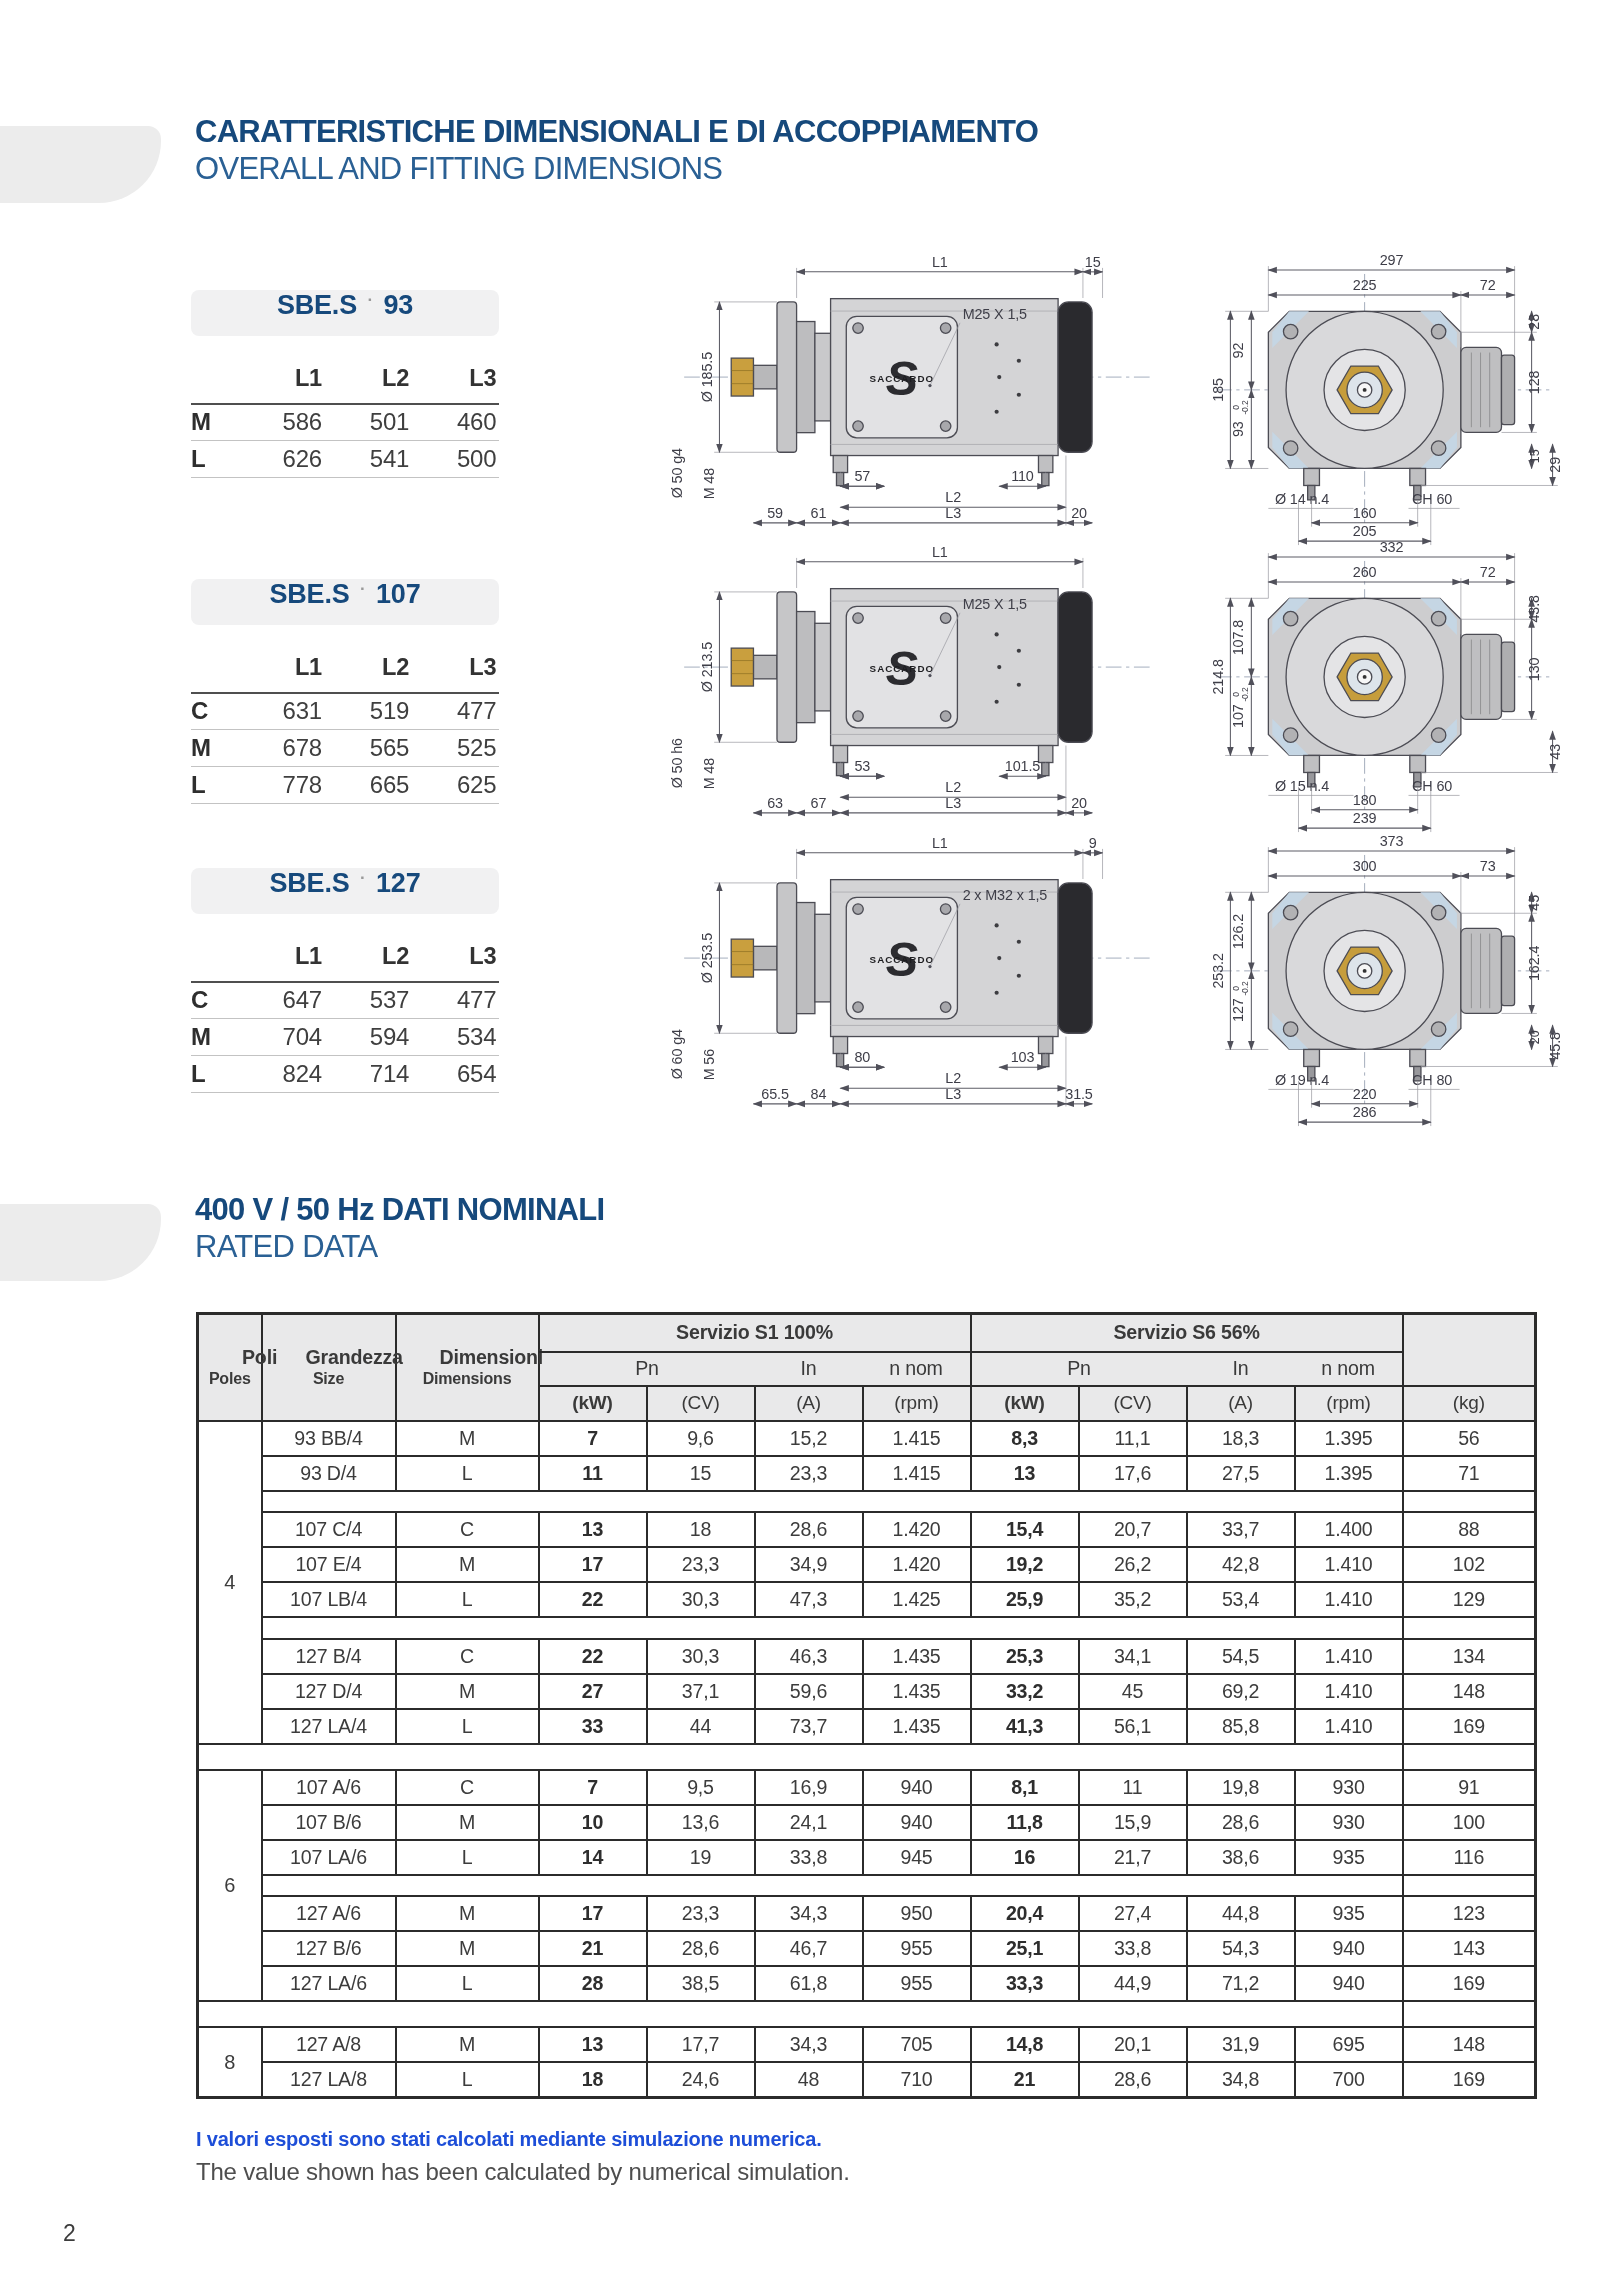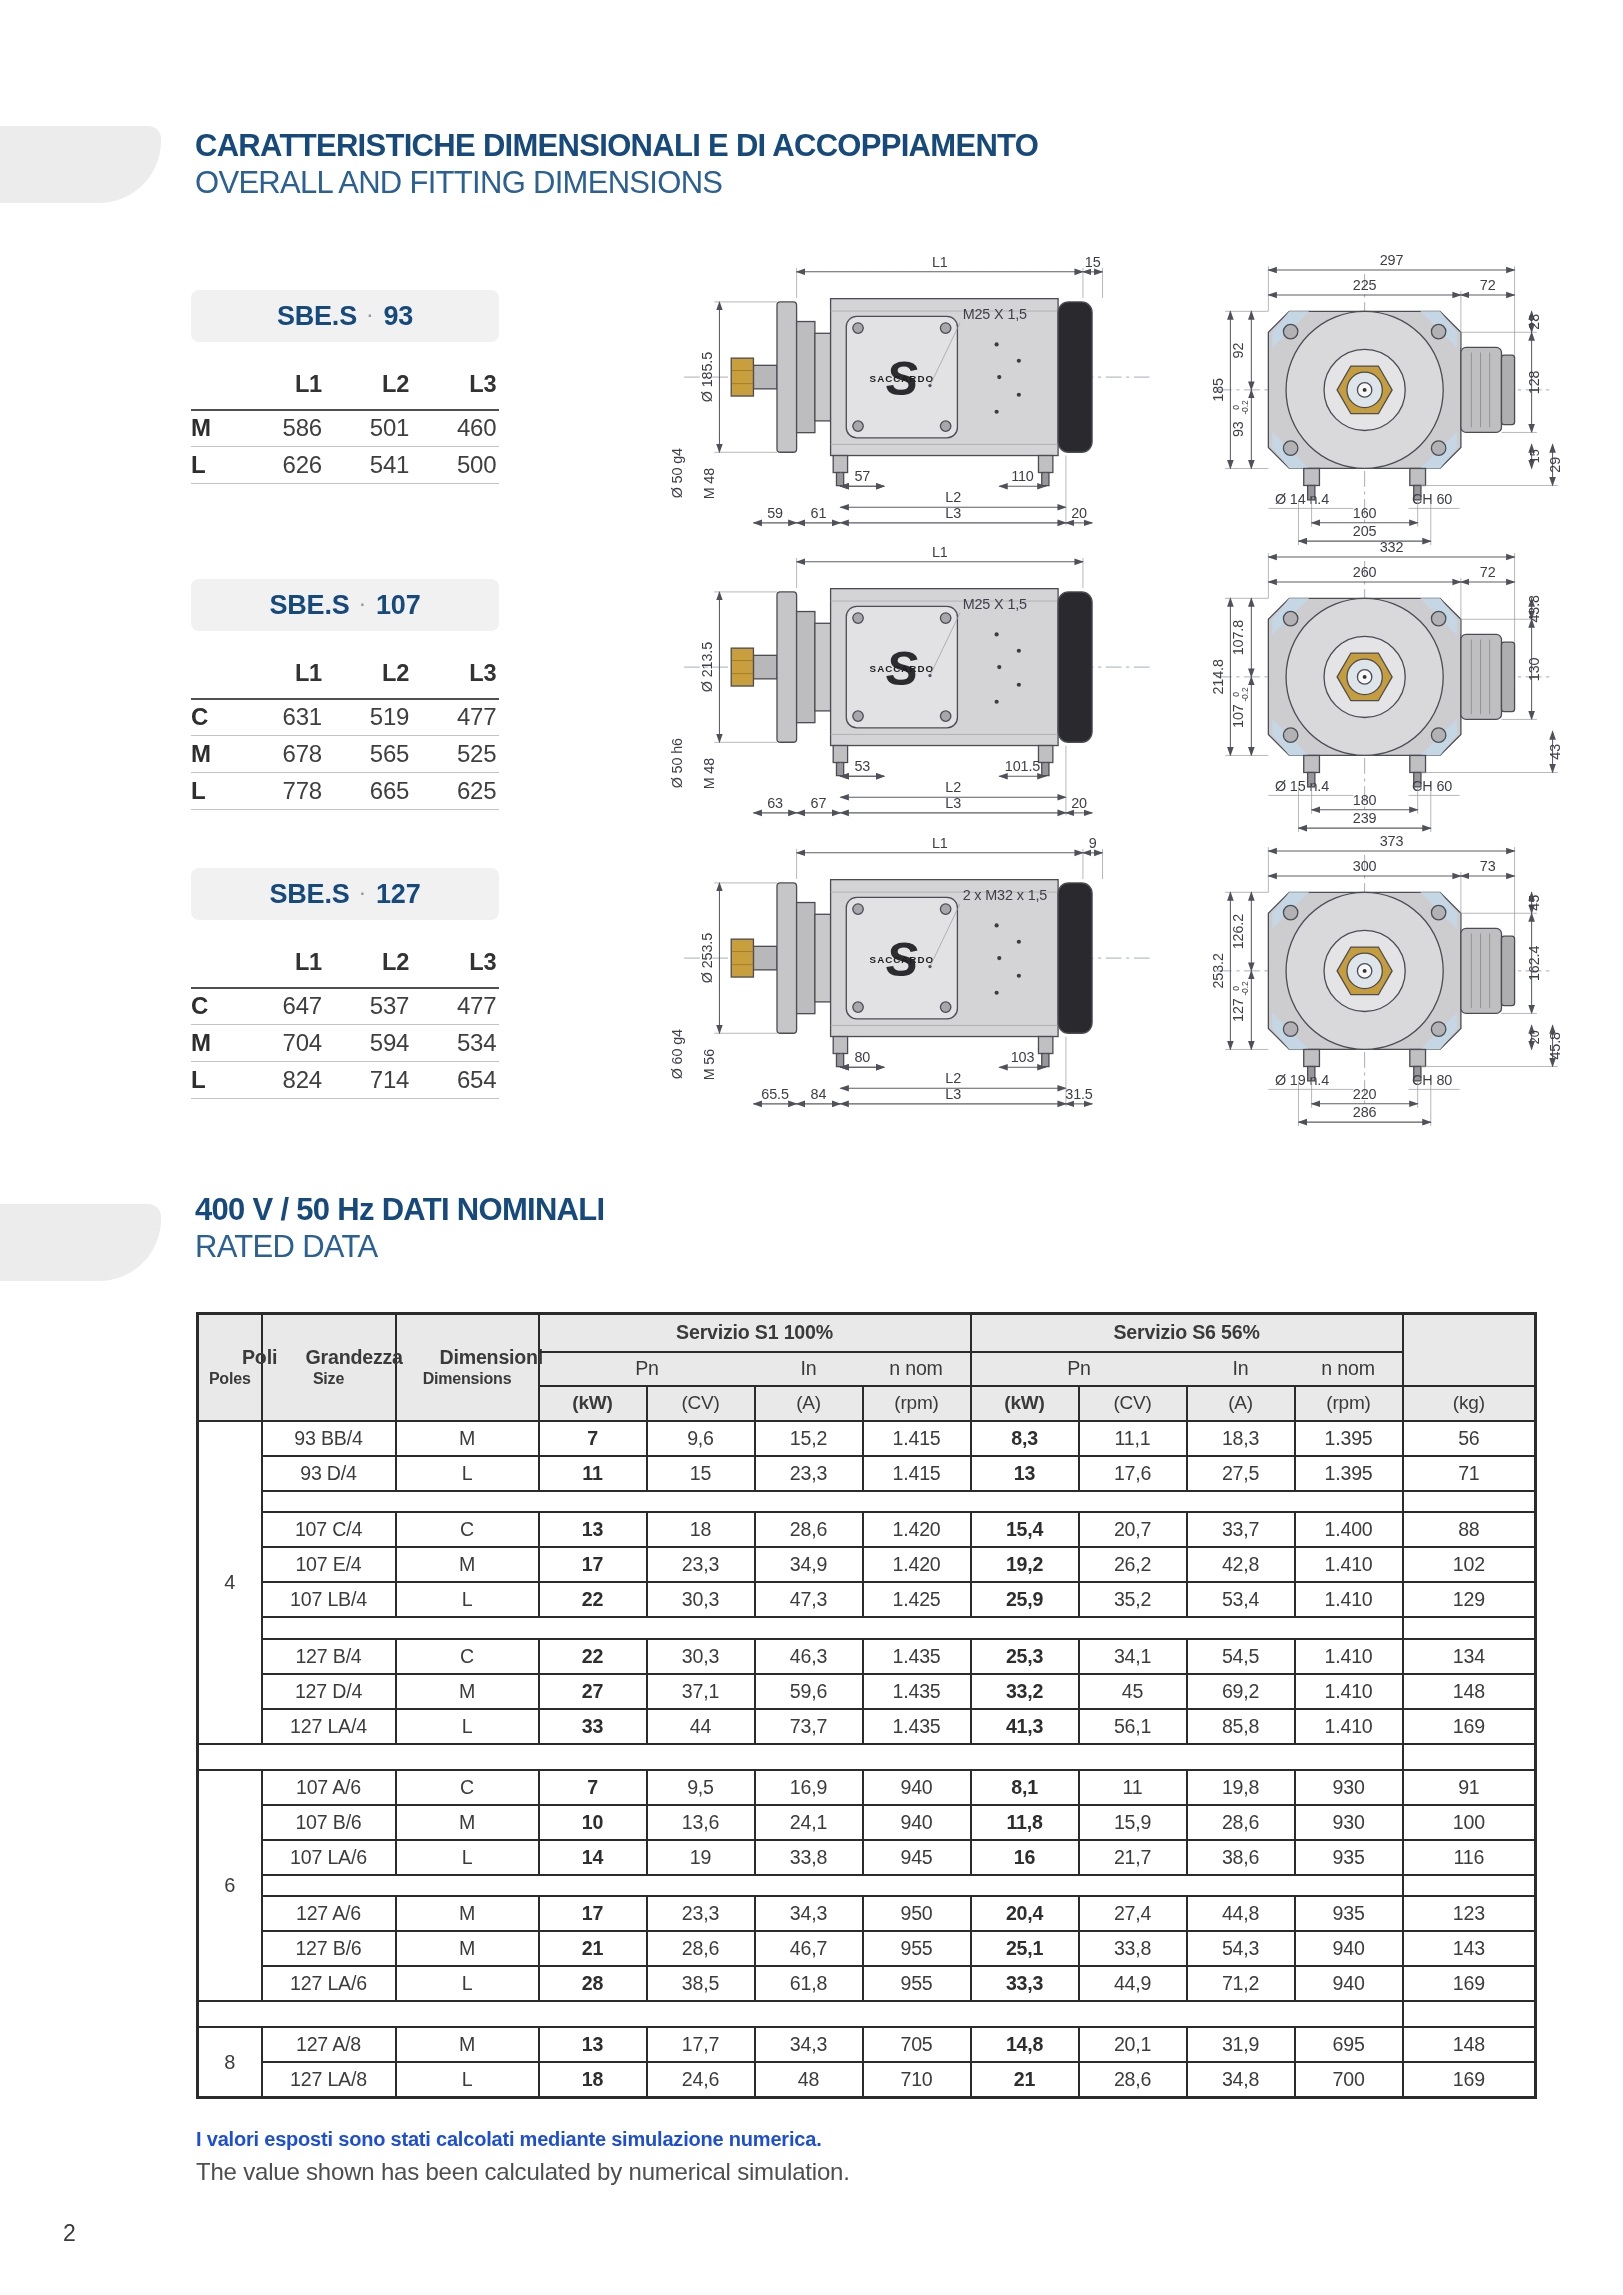--- a/index.html
+++ b/index.html
@@ -5,29 +5,29 @@
   * { margin:0; padding:0; box-sizing:border-box; }
   html,body { background:#ffffff; }
   body { font-family:"Liberation Sans", sans-serif; letter-spacing:-0.2px; }
   .page { position:relative; width:1623px; height:2295px; background:#ffffff; overflow:hidden; }
 
   .corner-tab { position:absolute; left:0; width:161px; height:77px; background:#ececec;
                 border-radius:0 13px 62px 0; }
   #tab1 { top:126px; } #tab2 { top:1204px; }
 
   .sec-title { position:absolute; left:195px; }
-  #title1 { top:128px; } #title2 { top:1192px; }
+  #title1 { top:114px; } #title2 { top:1192px; }
   .sec-title .it { font-size:31px; font-weight:bold; color:#16497c; line-height:1.18; letter-spacing:-0.7px; }
   .sec-title .en { font-size:31px; font-weight:normal; color:#2a6094; line-height:1.18; letter-spacing:-0.7px; }
 
   
   .dim-group { position:absolute; left:191px; width:308px; }
   #dimg0 { top:290px; } #dimg1 { top:579px; } #dimg2 { top:868px; }
-  .band { width:308px; height:52px; background:#f1f1f2; border-radius:8px;
-          display:flex; align-items:center; justify-content:center;
+  .band { width:308px; height:46px; background:#f1f1f2; border-radius:8px;
+          display:flex; justify-content:center;
           font-size:27px; font-weight:bold; color:#16497c; }
   .band .dot { color:#9a9a9a; margin:0 10.5px; font-size:17px; }
   .dim-table { width:308px; margin-top:29px; border-collapse:collapse; font-size:24px; color:#3f3f3f; }
   .dim-table th { font-weight:bold; color:#333; text-align:right; padding:0 2.6px 10.5px 0; font-size:23.6px; }
   .dim-table th.lab { text-align:left; }
   .dim-table thead tr { border-bottom:2.6px solid #4f4f4f; }
   .dim-table tbody tr { border-bottom:1.3px solid #c3c3c3; }
   .dim-table td { height:37px; text-align:right; padding-right:2.6px; }
   .dim-table td.lab { text-align:left; font-weight:bold; color:#2e2e2e; }
 

